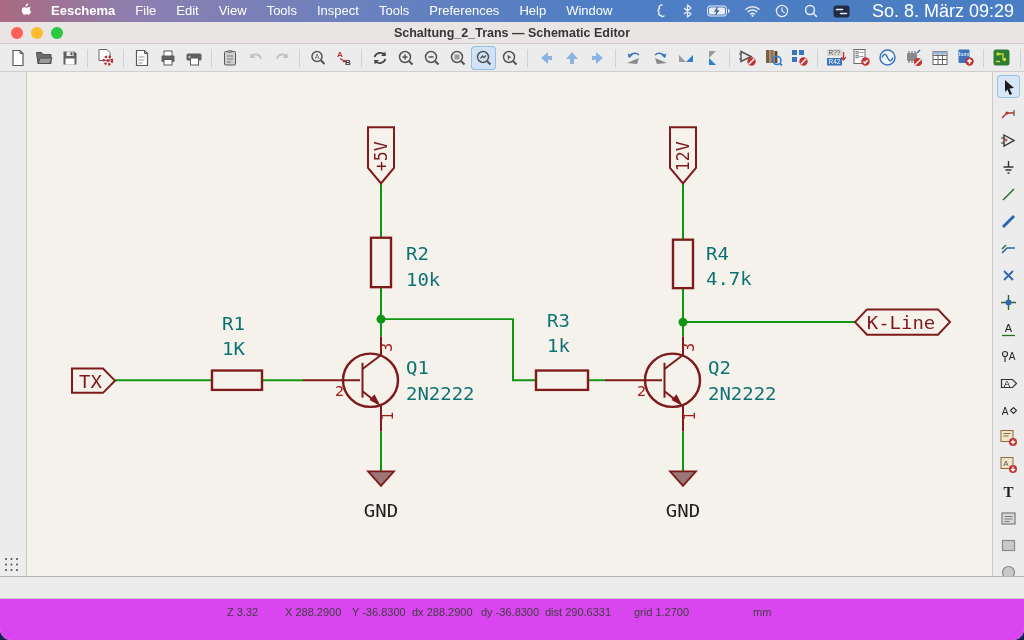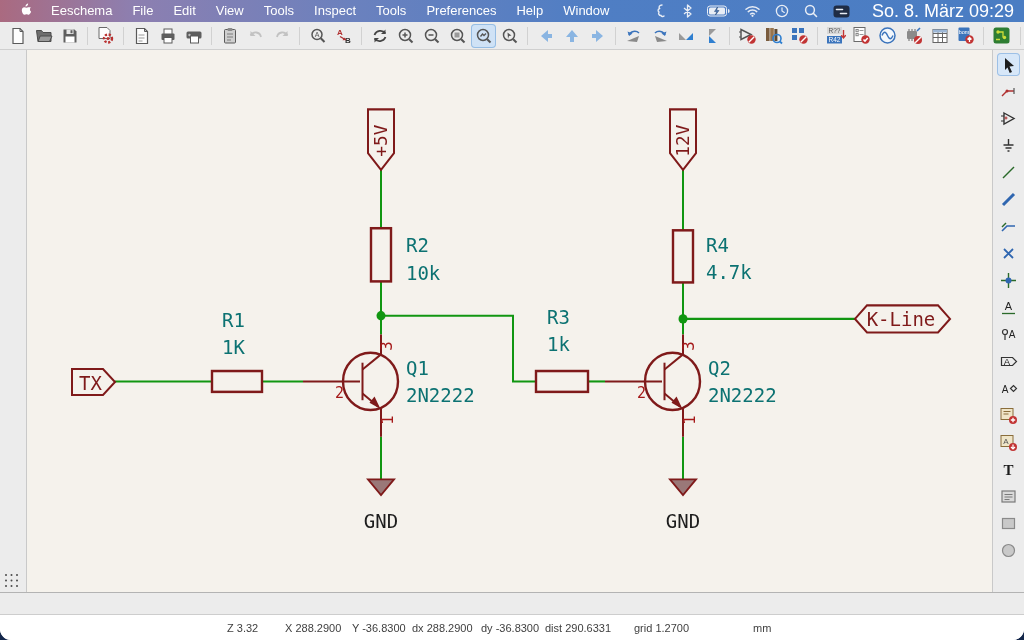--- a/index.html
+++ b/index.html
@@ -3,21 +3,21 @@
 <meta charset="utf-8">
 <style>
 *{box-sizing:border-box;margin:0;padding:0}
 html,body{width:1024px;height:640px;overflow:hidden}
 body{position:relative;background:#13264a;font-family:"Liberation Sans",sans-serif;-webkit-font-smoothing:antialiased}
 
 .menubar{position:absolute;top:0;left:0;right:0;height:22px;display:flex;align-items:center;
   background:linear-gradient(90deg,#aa6a80 0%,#8d7fb0 13%,#6a81be 35%,#4f7ec4 58%,#4a7dc3 100%);
   color:#fff;font-size:13px;z-index:5;padding-left:8px}
 .menubar .mi{padding:0 10px;line-height:22px;white-space:nowrap}
-.menubar .app{font-weight:400}
+.menubar .app{font-weight:700}
 .mspace{flex:1}
 .mstat{display:flex;align-items:center;gap:15px;margin-right:10px}
 .mstat svg{display:block}
 .mclock{font-size:18px;margin-left:2px;white-space:nowrap}
 
 .window{position:absolute;top:22px;left:0;right:0;bottom:0;background:#ececec;
   border-radius:0 0 11px 11px;overflow:hidden;display:flex;flex-direction:column}
 .titlebar{height:22px;background:#e9e5e4;border-bottom:1px solid #d2cdcc;display:flex;align-items:center;position:relative;flex:none}
 .tl{display:flex;gap:8px;margin-left:11px;z-index:2}
 .tl span{width:12px;height:12px;border-radius:50%;display:block}
@@ -39,21 +39,21 @@
 .unit{font-size:8px;line-height:7px;color:#333;display:flex;flex-direction:column;align-items:center;font-weight:700}
 .unit .ar{font-size:9px;line-height:8px;font-weight:400}
 .anno{display:flex;flex-direction:column;align-items:center;line-height:8px}
 .anno .a1{font-size:7px;color:#444;background:#dcdcdc;padding:0 1px;border-radius:1px}
 .anno .a2{font-size:7px;color:#fff;background:#3b74bc;padding:0 1px;border-radius:1px}
 .canvas{flex:1;background:#f5f2ec;position:relative;border-right:1px solid #c9c9c9;min-width:0}
 .canvas svg{position:absolute;inset:0;width:100%;height:100%}
 .rrail{width:31px;background:#ececec;display:flex;flex-direction:column;align-items:center;padding-top:3px;gap:4px;flex:none}
 
 .footer{height:22px;background:#ececec;border-top:1px solid #b3b3b3;flex:none}
-.status{height:26px;background:#ffffff;border-top:1px solid #cdcdcd;position:relative;font-size:11px;color:#3f3f3f;flex:none}
+.status{height:42px;background:#d946ef;border-top:1px solid #cdcdcd;position:relative;font-size:11px;color:#3f3f3f;flex:none}
 .status span{position:absolute;top:7px;white-space:nowrap}
 
 .rtxt{fill:#0c7272;font:19px "DejaVu Sans Mono",monospace}
 .ptxt{fill:#a51919;font:15px "DejaVu Sans Mono",monospace}
 .mtxt{fill:#7f1a1a;font:19px "DejaVu Sans Mono",monospace}
 .mtxt2{fill:#7f1a1a;font:17px "DejaVu Sans Mono",monospace}
 .ktxt{fill:#1d1d1d;font:19px "DejaVu Sans Mono",monospace}
 .wire{stroke:#119611;stroke-width:2;fill:none}
 .pin{stroke:#7f1a1a;stroke-width:2;fill:none}
 .bod{stroke:#7f1a1a;stroke-width:2.4;fill:none}
@@ -104,20 +104,28 @@
     <svg width="17" height="13" viewBox="0 0 17 13">
         <rect x="0.5" y="0.5" width="16" height="12" rx="3" fill="#1f2c44"></rect>
         <path d="M3.5 4.5h6M7.5 8.5h6" stroke="#e8edf5" stroke-width="1.6" stroke-linecap="round"></path>
       </svg>
   </span>
   <span class="mi mclock">So. 8. März 09:29</span>
 </div>
 
 <div class="window">
 
+  <div class="titlebar">
+    <div class="tl">
+      <span class="c1"></span>
+      <span class="c2"></span>
+      <span class="c3"></span>
+    </div>
+    <div class="ttl">Schaltung_2_Trans — Schematic Editor</div>
+  </div>
 
   <div class="toolbar">
     <div class="tb">
         <svg width="18" height="18" viewBox="0 0 18 18">
           <path d="M4 1.5h7l3 3v12H4z" fill="#fdfdfd" stroke="#5a5a5a" stroke-width="1.2"></path>
           <path d="M11 1.5v3h3" fill="none" stroke="#5a5a5a"></path>
         </svg>
       </div>
     <div class="tb">
         <svg width="18" height="18" viewBox="0 0 18 18">

